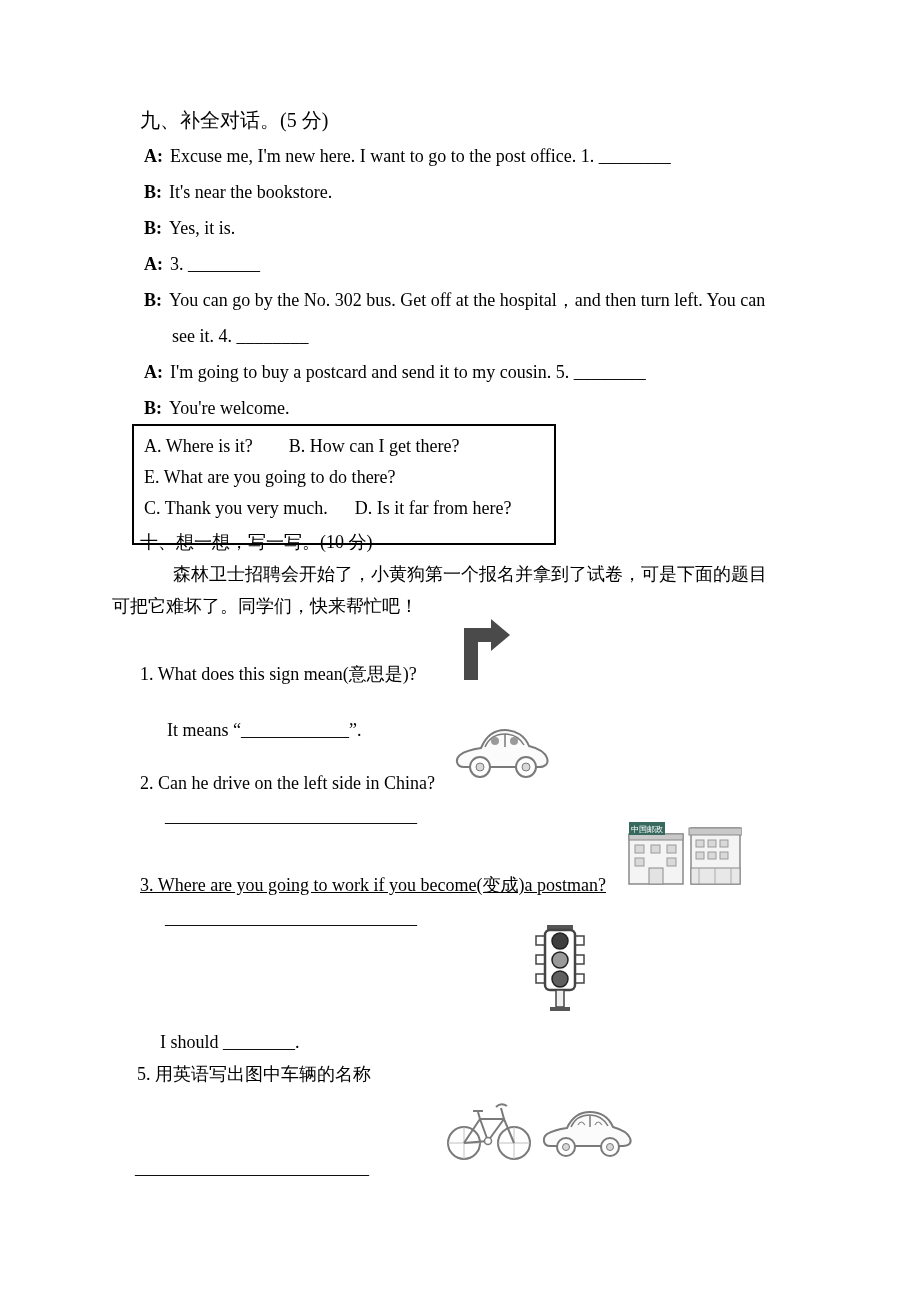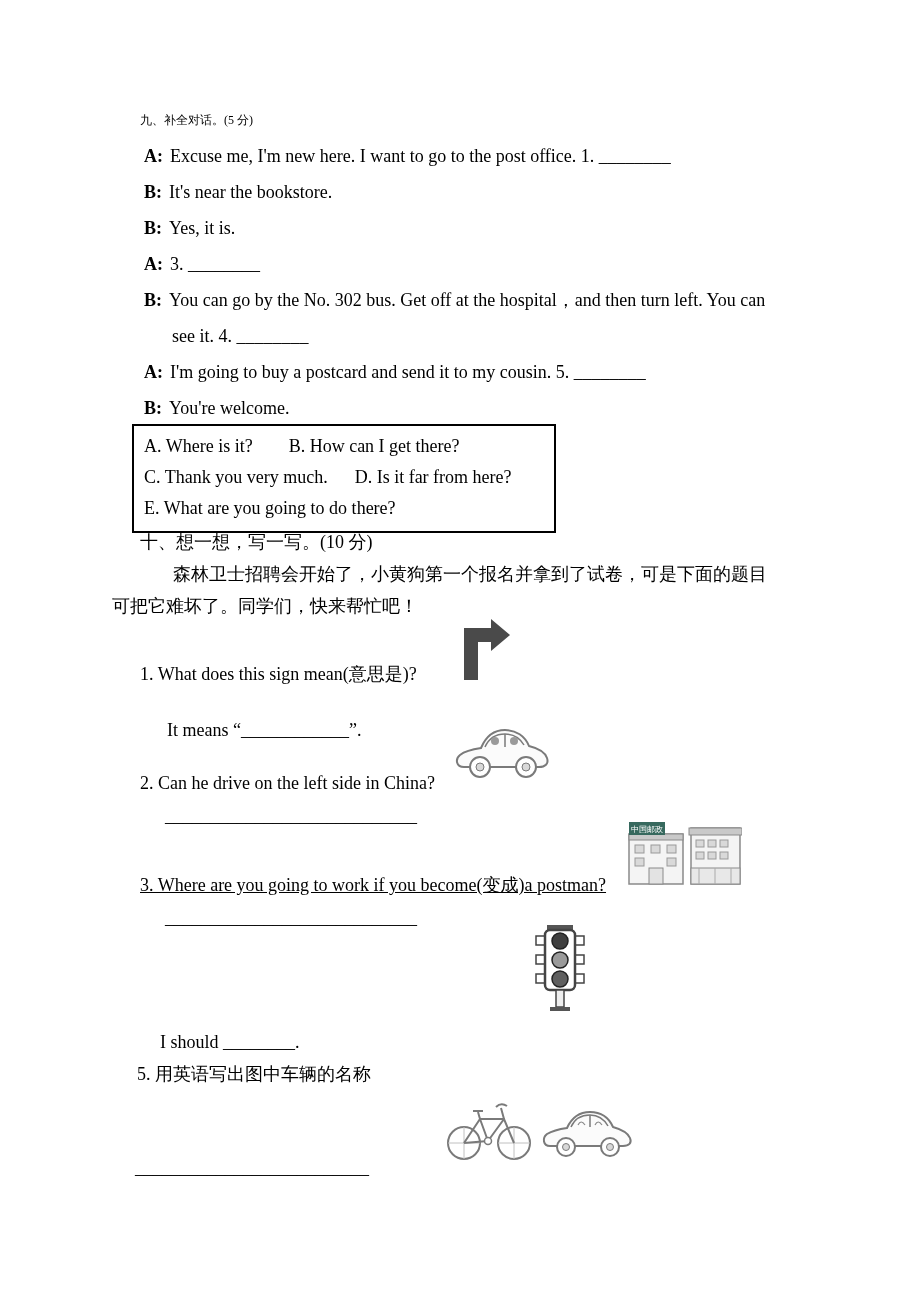--- a/index.html
+++ b/index.html
@@ -1,28 +1,28 @@
 <!DOCTYPE html>
 <html><head>
 <meta charset="utf-8">
 <style>
   html,body{margin:0;padding:0;background:#ffffff;}
   .page{
     position:relative;width:920px;height:1302px;background:#ffffff;overflow:hidden;
     font-family:"Liberation Serif","DejaVu Serif",serif;font-size:18px;color:#000;
   }
   .sec9{position:absolute;left:140px;top:104px;width:656px;}
-  .heading{font-size:12px;line-height:32px;font-weight:400;margin:0;}
+  .heading{font-size:20px;line-height:32px;font-weight:400;margin:0;}
   .dlg{margin:4px;line-height:32px;}
   .dlg .spk{font-weight:bold;margin-right:7px;}
   .dlg.cont{padding-left:28px;}
   .dlg.cont .spk{margin:0;}
   .opt-box{
     position:absolute;left:132px;top:424px;width:410px;height:100px;
-    border:2px solid #000;padding:5px 0 0 10px;
+    border:2px solid #000;padding:5px 0 12px 10px;
   }
   .opt-line{margin:0;line-height:31px;white-space:pre;}
   .abs{position:absolute;line-height:32px;white-space:pre;margin:0;}
   #sec10-heading{left:140px;top:526px;}
   #intro1{left:173px;top:558px;}
   #intro2{left:112px;top:590px;text-align:right;}
   #q1{left:140px;top:658px;}
   #q1a{left:167px;top:714px;}
   #q2{left:140px;top:767px;}
   #q2b{left:165px;top:800px;}
@@ -53,22 +53,22 @@
     <p class="dlg"><b class="spk">B:</b><span>Yes, it is.</span></p>
     <p class="dlg"><b class="spk">A:</b><span>3. ________</span></p>
     <p class="dlg"><b class="spk">B:</b><span>You can go by the No. 302 bus. Get off at the hospital，and then turn left. You can</span></p>
     <p class="dlg cont"><b class="spk"></b><span>see it. 4. ________</span></p>
     <p class="dlg"><b class="spk">A:</b><span>I'm going to buy a postcard and send it to my cousin. 5. ________</span></p>
     <p class="dlg"><b class="spk">B:</b><span>You're welcome.</span></p>
   </div>
 
   <div class="opt-box">
     <p class="opt-line">A. Where is it?        B. How can I get there?</p>
+    <p class="opt-line">E. What are you going to do there?</p>
     <p class="opt-line">C. Thank you very much.      D. Is it far from here?</p>
-    <p class="opt-line">E. What are you going to do there?</p>
   </div>
 
   <p class="abs" id="sec10-heading">十、想一想，写一写。(10 分)</p>
   <p class="abs" id="intro1">森林卫士招聘会开始了，小黄狗第一个报名并拿到了试卷，可是下面的题目</p>
   <p class="abs" id="intro2">可把它难坏了。同学们，快来帮忙吧！</p>
 
   <p class="abs" id="q1">1. What does this sign mean(意思是)?</p>
   <p class="abs" id="q1a">It means “____________”.</p>
 
   <p class="abs" id="q2">2. Can he drive on the left side in China?</p>

